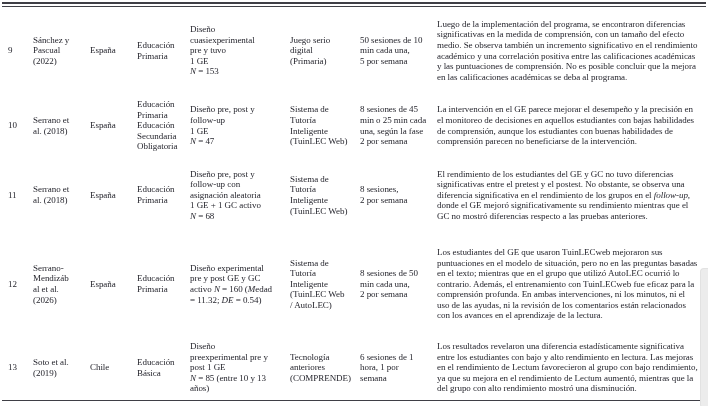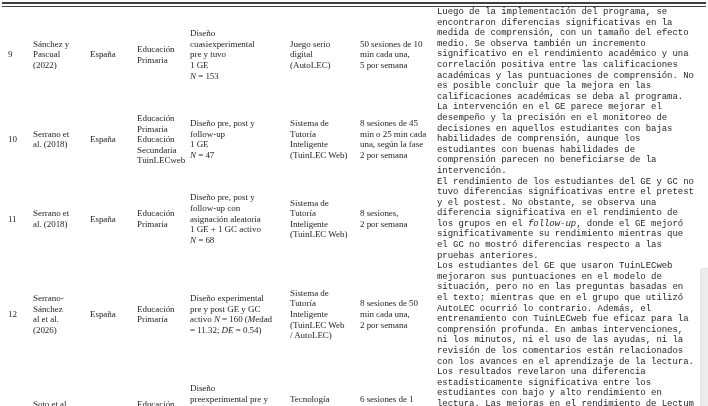--- a/index.html
+++ b/index.html
@@ -17,21 +17,21 @@
   col.c-num{width:25px;}
   col.c-authors{width:57px;}
   col.c-country{width:47px;}
   col.c-education{width:53px;}
   col.c-design{width:100px;}
   col.c-tech{width:70px;}
   col.c-sessions{width:77px;}
   col.c-results{width:263px;}
   td.results{padding-right:2px;}
   .ln{white-space:nowrap;}
-  td.results .ln{white-space:normal;font-family:Liberation Mono, monospace;}
+  td.results .ln{white-space:normal;}
   .it{font-style:italic;}
   .scrollbar{
     position:absolute;right:0;top:268px;width:7px;height:138px;
     background:#ececec;border:1px solid #e2e2e2;border-right:none;
     border-radius:4px 0 0 4px;
   }
 </style>
 </head>
 <body>
 
@@ -68,21 +68,21 @@
     <td>
           <div class="ln">Diseño</div>
           <div class="ln">cuasiexperimental</div>
           <div class="ln">pre y tuvo</div>
           <div class="ln">1 GE</div>
           <div class="ln"><span class="it">N</span><span> = 153</span></div>
         </td>
     <td>
           <div class="ln">Juego serio</div>
           <div class="ln">digital</div>
-          <div class="ln">(AutoLEC)</div>
+          <div class="ln">(Primaria)</div>
         </td>
     <td>
           <div class="ln">50 sesiones de 10</div>
           <div class="ln">min cada una,</div>
           <div class="ln">5 por semana</div>
         </td>
     <td class="results">
           <div class="ln"><span>Luego de la implementación del programa, se encontraron diferencias significativas en la medida de comprensión, con un tamaño del efecto medio. Se observa también un incremento significativo en el rendimiento académico y una correlación positiva entre las calificaciones académicas y las puntuaciones de comprensión. No es posible concluir que la mejora en las calificaciones académicas se deba al programa.</span></div>
         </td>
   </tr>
@@ -95,21 +95,21 @@
           <div class="ln">al. (2018)</div>
         </td>
     <td>
           <div class="ln">España</div>
         </td>
     <td>
           <div class="ln">Educación</div>
           <div class="ln">Primaria</div>
           <div class="ln">Educación</div>
           <div class="ln">Secundaria</div>
-          <div class="ln">TuinLECweb</div>
+          <div class="ln">Obligatoria</div>
         </td>
     <td>
           <div class="ln">Diseño pre, post y</div>
           <div class="ln">follow-up</div>
           <div class="ln">1 GE</div>
           <div class="ln"><span class="it">N</span><span> = 47</span></div>
         </td>
     <td>
           <div class="ln">Sistema de</div>
           <div class="ln">Tutoría</div>
@@ -161,21 +161,21 @@
     <td class="results">
           <div class="ln"><span>El rendimiento de los estudiantes del GE y GC no tuvo diferencias significativas entre el pretest y el postest. No obstante, se observa una diferencia significativa en el rendimiento de los grupos en el </span><span class="it">follow-up</span><span>, donde el GE mejoró significativamente su rendimiento mientras que el GC no mostró diferencias respecto a las pruebas anteriores.</span></div>
         </td>
   </tr>
       <tr style="height: 102px;">
     <td>
           <div class="ln">12</div>
         </td>
     <td>
           <div class="ln">Serrano-</div>
-          <div class="ln">Sánchez</div>
+          <div class="ln">Mendizáb</div>
           <div class="ln">al et al.</div>
           <div class="ln">(2026)</div>
         </td>
     <td>
           <div class="ln">España</div>
         </td>
     <td>
           <div class="ln">Educación</div>
           <div class="ln">Primaria</div>
         </td>

